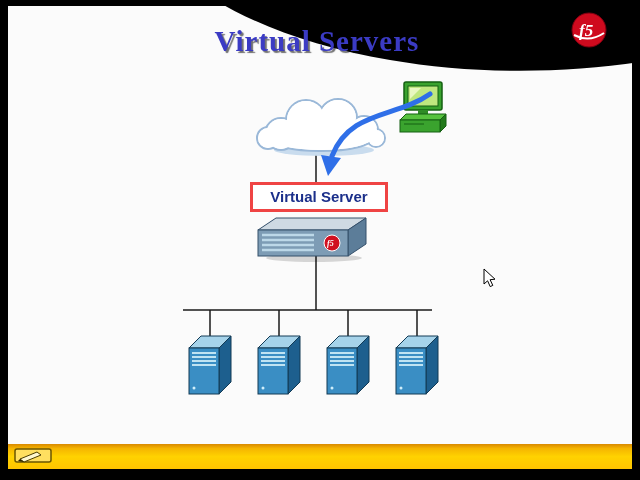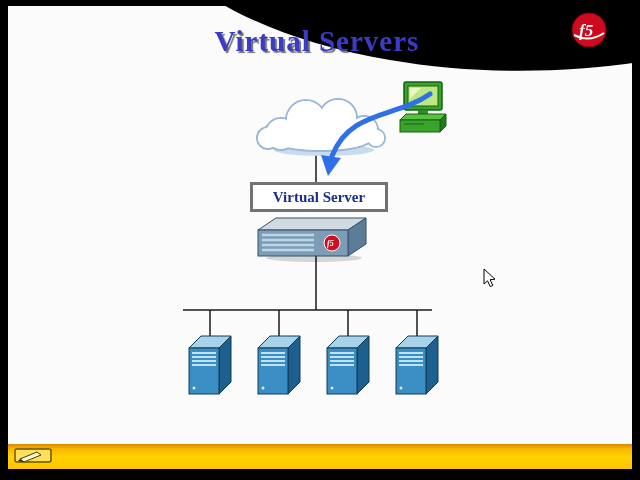--- a/index.html
+++ b/index.html
@@ -12,22 +12,22 @@
          text-shadow:2px 2px 1px rgba(0,0,0,.55);letter-spacing:1px;}
   .logo{position:absolute;left:566px;top:8px;z-index:3;}
   .netlines,.arrowlayer{position:absolute;left:0;top:0;pointer-events:none;}
   .netlines{z-index:1;}
   .arrowlayer{z-index:4;}
   .cloud{position:absolute;left:246px;top:94px;width:150px;height:64px;z-index:2;}
   .cloud .lbl{position:absolute;left:0;top:24px;width:120px;text-align:center;
               font-weight:bold;font-size:13px;color:#111;}
   .computer{position:absolute;left:394px;top:80px;z-index:3;}
   .vsbox{position:absolute;left:250px;top:182px;width:132px;height:24px;z-index:3;
-         border:3px solid #737373;background:#fff;text-align:center;line-height:24px;
-         font-weight:bold;font-size:15px;color:#1b2f8a;font-family:Liberation Serif, serif;}
+         border:3px solid #ef4444;background:#fff;text-align:center;line-height:24px;
+         font-weight:bold;font-size:15px;color:#1b2f8a;}
   .appliance{position:absolute;left:252px;top:210px;z-index:2;}
   .server{position:absolute;z-index:2;}
   .toolbar{position:absolute;left:8px;top:444px;width:624px;height:25px;z-index:5;
            background:linear-gradient(180deg,#d98a00 0%,#f5b500 18%,#ffd200 50%,#ffc400 100%);}
   .pentool{position:absolute;left:6px;top:3px;cursor:pointer;}
   .cursor{position:absolute;left:483px;top:268px;z-index:9;}
 </style>
 </head>
 <body>
 

